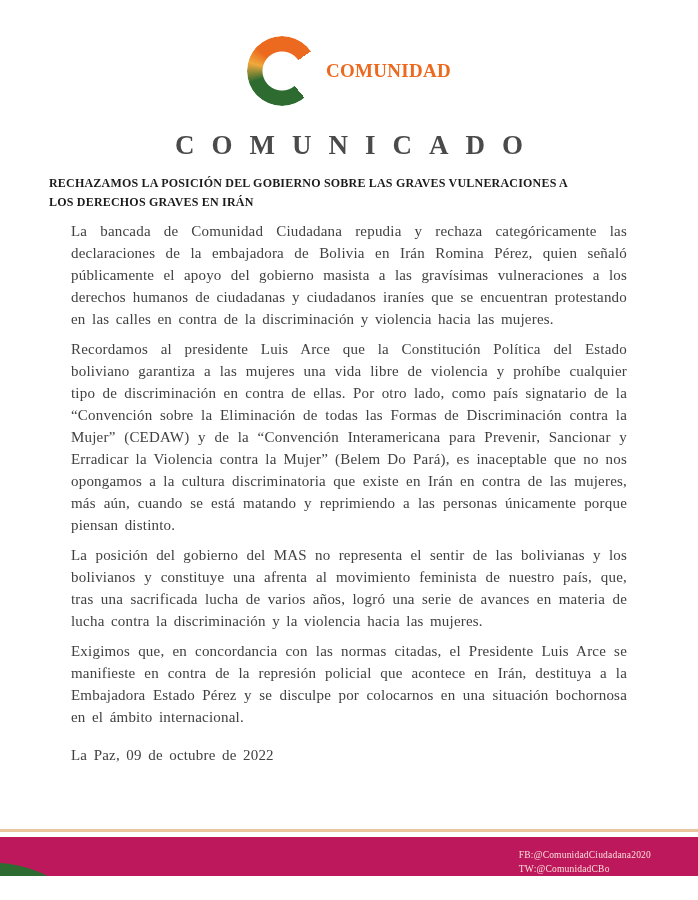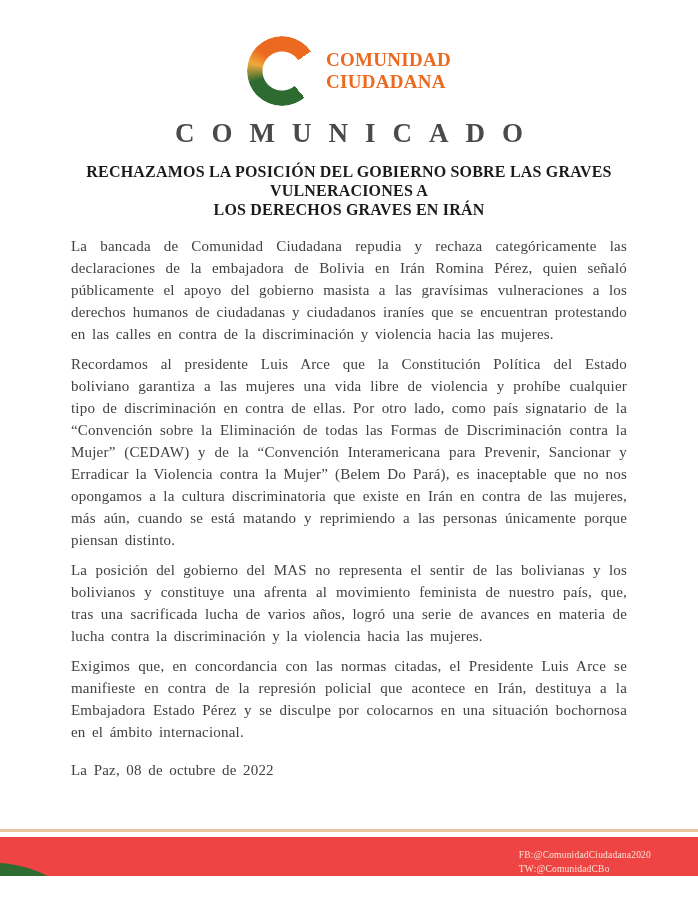--- a/index.html
+++ b/index.html
@@ -37,41 +37,40 @@
   }
   .logo-text {
     color: #EC6A1F;
     font-weight: 700;
     font-size: 19px;
     line-height: 22px;
     letter-spacing: 0.3px;
   }
   
   .doc-title {
-    margin-top: 12px;
+    margin-top: 24px;
     text-align: center;
     font-size: 27px;
     font-weight: 700;
     letter-spacing: 17px;
     padding-left: 17px; 
     color: #4a4a4a;
   }
   .headline {
     margin: 13px auto 0;
     max-width: 600px;
-    text-align: center;
-    font-size: 16px;
+    font-size: 12px;
     font-weight: 700;
     line-height: 19px;
     color: #1b1b1b;
     letter-spacing: 0.2px;
   }
   
   .content {
-    margin-top: 16px;
+    margin-top: 8px;
     padding: 0 71px;
   }
   .content p {
     font-size: 15px;
     line-height: 22px;
     letter-spacing: 0.2px;
     word-spacing: 2.5px;
     color: #414141;
     text-align: justify;
     margin-bottom: 8px;
@@ -90,21 +89,21 @@
     top: 829px;
     height: 3px;
     background: #E9C5A0;
   }
   .footer {
     position: absolute;
     left: 0;
     right: 0;
     top: 837px;
     height: 63px;
-    background: #ef4444;
+    background: #be185d;
     overflow: hidden;
   }
   .corner-yellow {
     position: absolute;
     width: 224px;
     height: 224px;
     border-radius: 50%;
     left: -97px;
     top: 36px;
     background: #EFA93C;
@@ -131,37 +130,36 @@
 </style>
 </head>
 <body>
 
 <div class="page">
 
   <header class="logo-block">
     <div class="logo-c"></div>
     <div class="logo-text">
       <div>COMUNIDAD</div>
-      <div>CIUDADANA</div>
     </div>
   </header>
 
   <h1 class="doc-title">COMUNICADO</h1>
 
   <h2 class="headline">
     <div>RECHAZAMOS LA POSICIÓN DEL GOBIERNO SOBRE LAS GRAVES VULNERACIONES A</div>
     <div>LOS DERECHOS GRAVES EN IRÁN</div>
   </h2>
 
   <main class="content">
     <p>La bancada de Comunidad Ciudadana repudia y rechaza categóricamente las declaraciones de la embajadora de Bolivia en Irán Romina Pérez, quien señaló públicamente el apoyo del gobierno masista a las gravísimas vulneraciones a los derechos humanos de ciudadanas y ciudadanos iraníes que se encuentran protestando en las calles en contra de la discriminación y violencia hacia las mujeres.</p>
     <p>Recordamos al presidente Luis Arce que la Constitución Política del Estado boliviano garantiza a las mujeres una vida libre de violencia y prohíbe cualquier tipo de discriminación en contra de ellas. Por otro lado, como país signatario de la “Convención sobre la Eliminación de todas las Formas de Discriminación contra la Mujer” (CEDAW) y de la “Convención Interamericana para Prevenir, Sancionar y Erradicar la Violencia contra la Mujer” (Belem Do Pará), es inaceptable que no nos opongamos a la cultura discriminatoria que existe en Irán en contra de las mujeres, más aún, cuando se está matando y reprimiendo a las personas únicamente porque piensan distinto.</p>
     <p>La posición del gobierno del MAS no representa el sentir de las bolivianas y los bolivianos y constituye una afrenta al movimiento feminista de nuestro país, que, tras una sacrificada lucha de varios años, logró una serie de avances en materia de lucha contra la discriminación y la violencia hacia las mujeres.</p>
     <p>Exigimos que, en concordancia con las normas citadas, el Presidente Luis Arce se manifieste en contra de la represión policial que acontece en Irán, destituya a la Embajadora Estado Pérez y se disculpe por colocarnos en una situación bochornosa en el ámbito internacional.</p>
-    <p class="dateline">La Paz, 08 de octubre de 2022</p>
+    <p class="dateline">La Paz, 09 de octubre de 2022</p>
   </main>
 
   <div class="rule"></div>
 
   <footer class="footer">
     <div class="corner-yellow"></div>
     <div class="corner-green"></div>
     <div class="contact">
       <div>FB:@ComunidadCiudadana2020</div>
       <div>TW:@ComunidadCBo</div>

